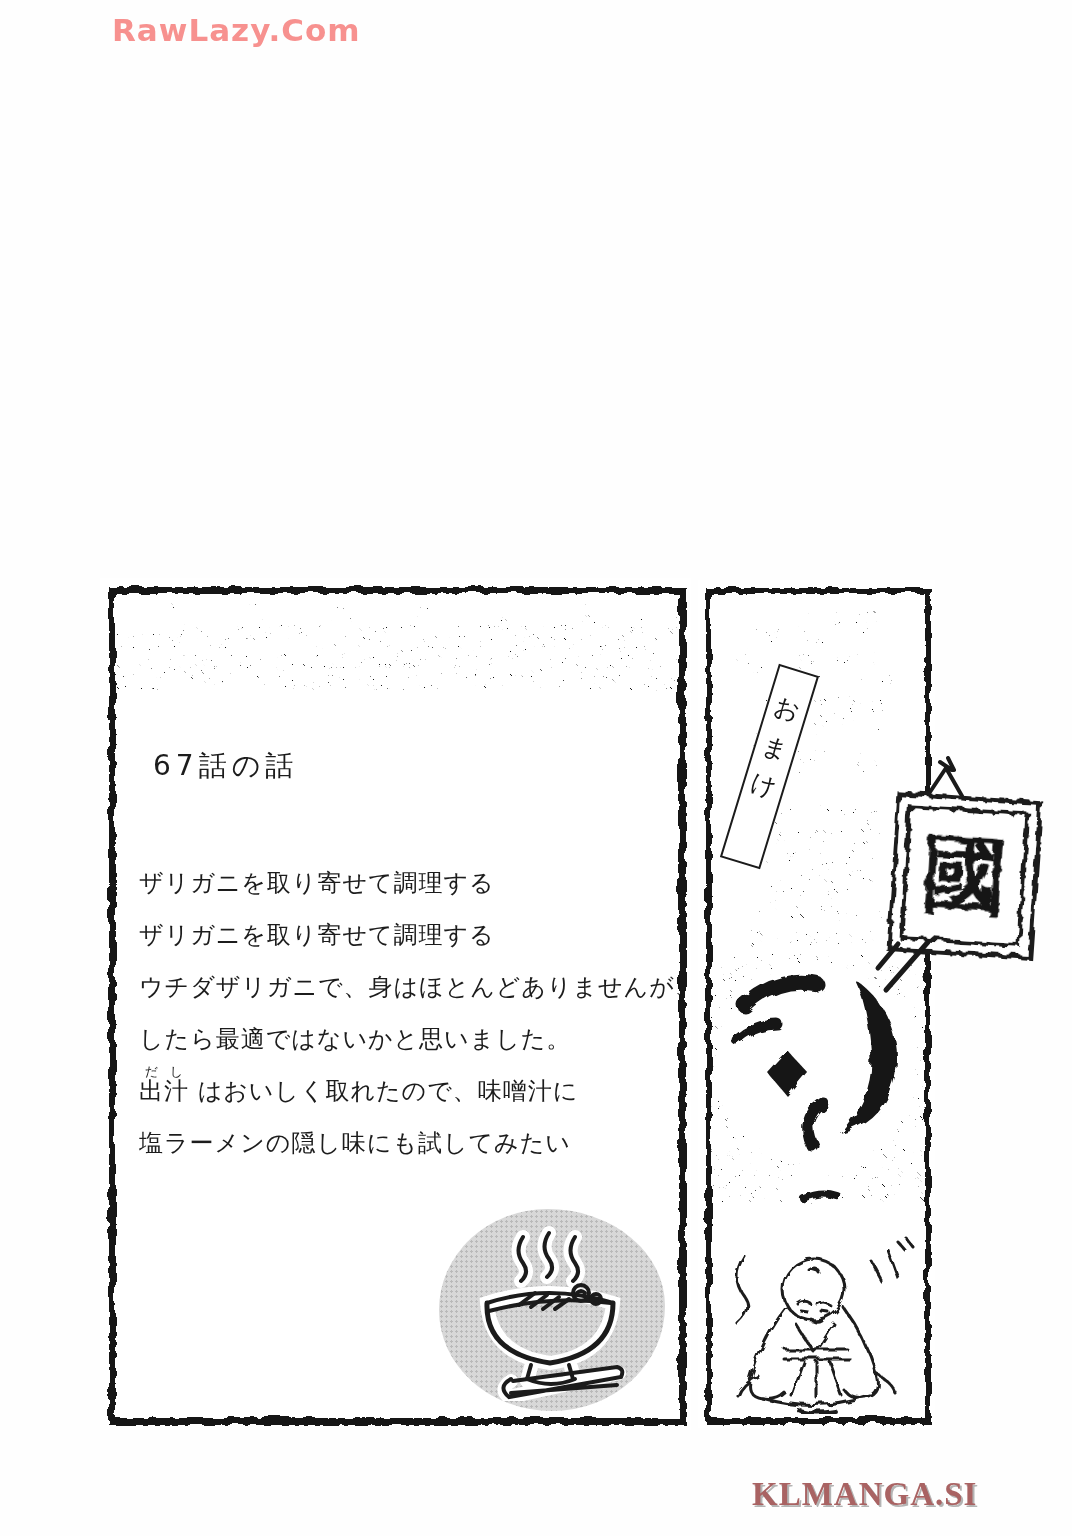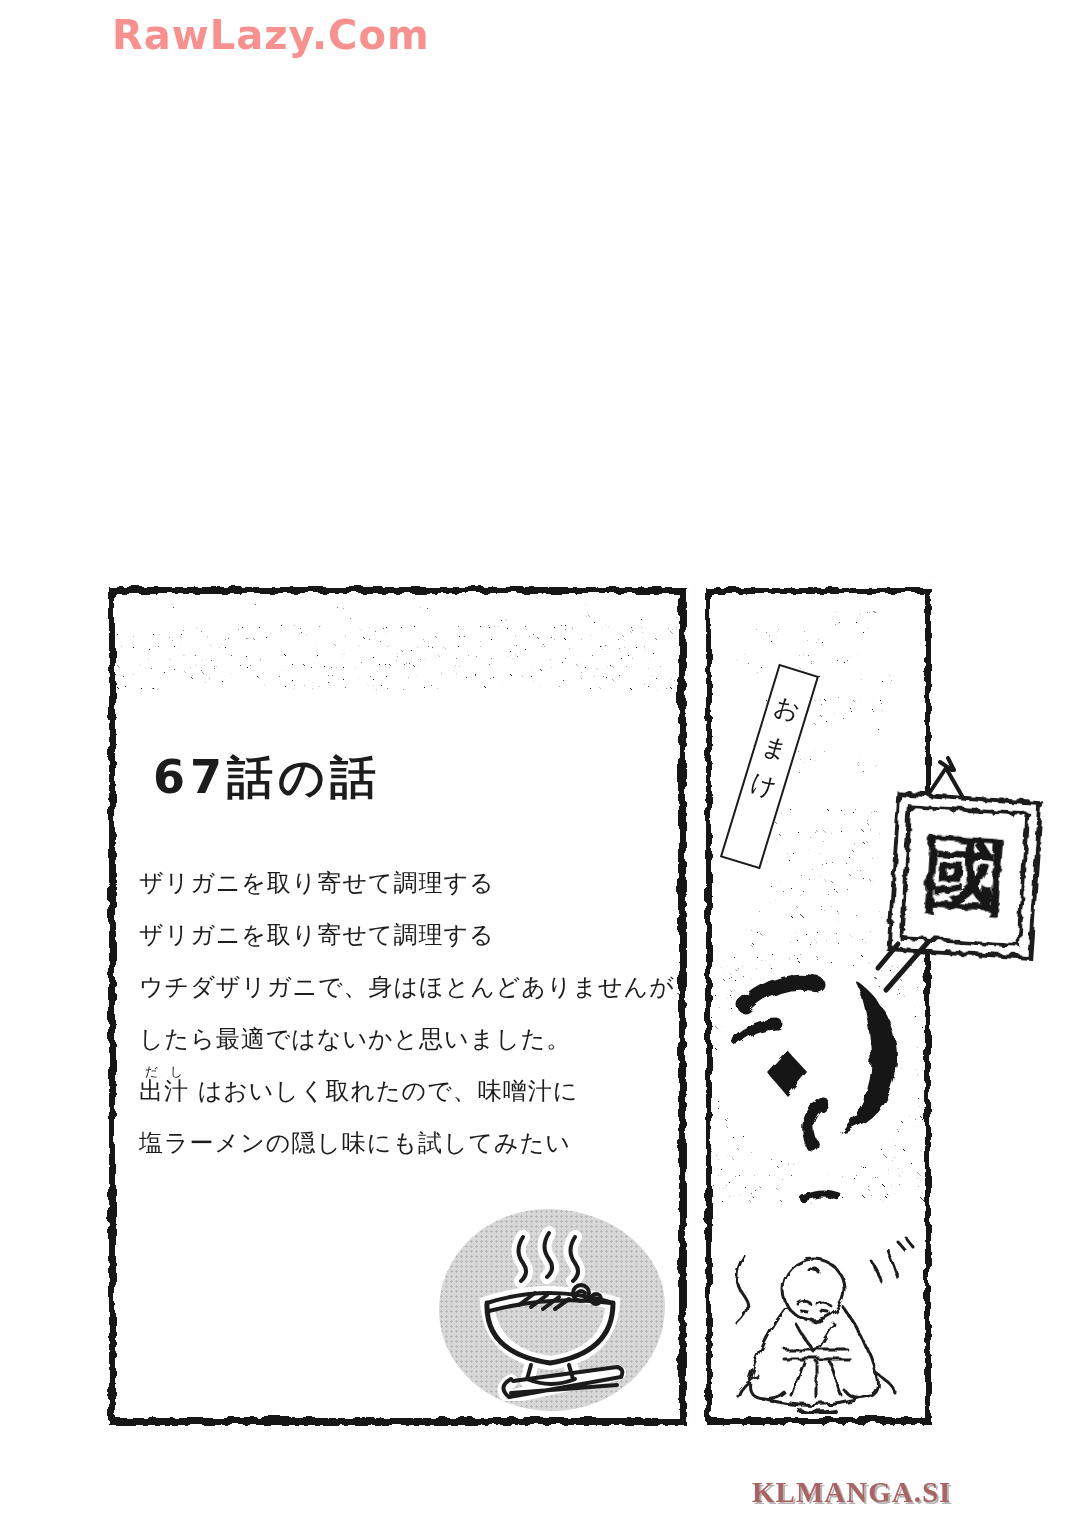--- a/index.html
+++ b/index.html
@@ -1,33 +1,33 @@
 <!DOCTYPE html>
 <html><head>
 <meta charset="utf-8">
 <style>
   html,body{margin:0;padding:0;background:#ffffff;}
   #page{position:relative;width:1072px;height:1536px;background:#fefefe;overflow:hidden;
         font-family:"DejaVu Sans","Liberation Sans",sans-serif;color:#1c1c1c;}
 
   
-  .wm-top{position:absolute;left:112px;top:12px;font-size:40px;font-weight:bold;
+  .wm-top{position:absolute;left:112px;top:12px;font-size:31px;font-weight:bold;
           letter-spacing:1px;}
-  .wm-bottom{position:absolute;left:752px;top:1476px;font-size:29px;font-weight:bold;
+  .wm-bottom{position:absolute;left:752px;top:1476px;font-size:33px;font-weight:bold;
           font-family:"Liberation Serif","DejaVu Serif",serif;letter-spacing:1px;
           text-shadow:2px 2px 0 #b4b4b4;}
 
   
   .main-panel{position:absolute;left:100px;top:578px;width:577px;height:838px;background:#fff;padding:7px;}
   .rough-border{position:absolute;inset:0;border:7px solid #151515;pointer-events:none;filter:url(#roughen);}
   .panel-inner{position:relative;width:577px;height:838px;}
 
   .noren{position:absolute;left:0;top:6px;}
 
-  .heading{position:absolute;left:46px;top:162px;font-size:46px;letter-spacing:5px;white-space:nowrap;font-weight:bold;}
+  .heading{position:absolute;left:46px;top:162px;font-size:28px;letter-spacing:5px;white-space:nowrap;}
 
   .text-block{position:absolute;left:32px;top:272px;width:540px;}
   .t-line{height:52px;line-height:52px;font-size:24px;letter-spacing:1px;white-space:nowrap;}
   .t-line ruby rt{font-size:13px;letter-spacing:0;}
 
   .gray-circle{position:absolute;left:332px;top:624px;width:226px;height:202px;
      border-radius:48% 52% 50% 50%/50% 48% 52% 50%;
      background-color:#d8d8d8;
      background-image:radial-gradient(#b9b9b9 1.1px,transparent 1.3px);
      background-size:5px 5px;}

